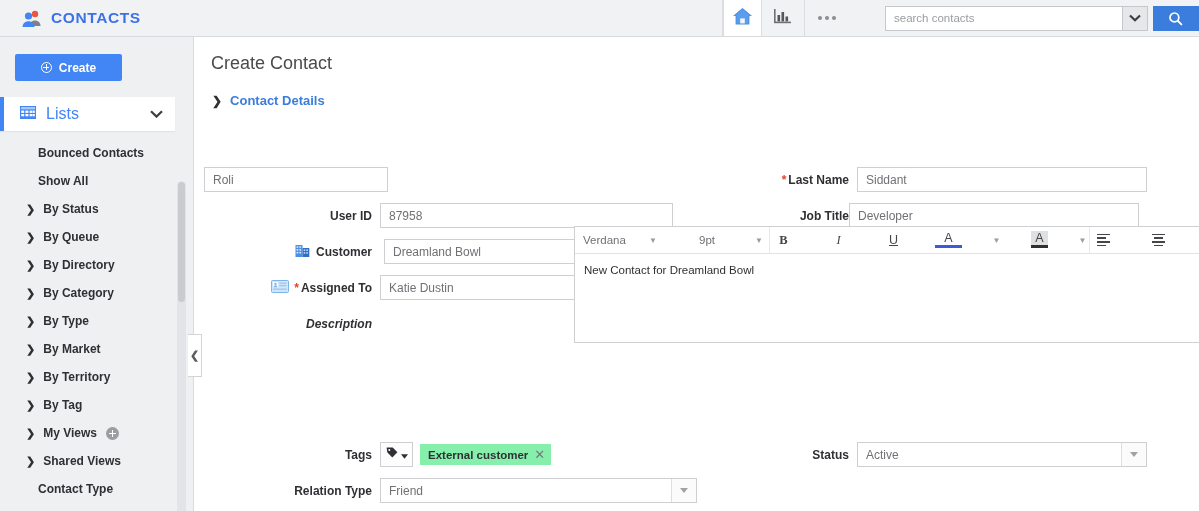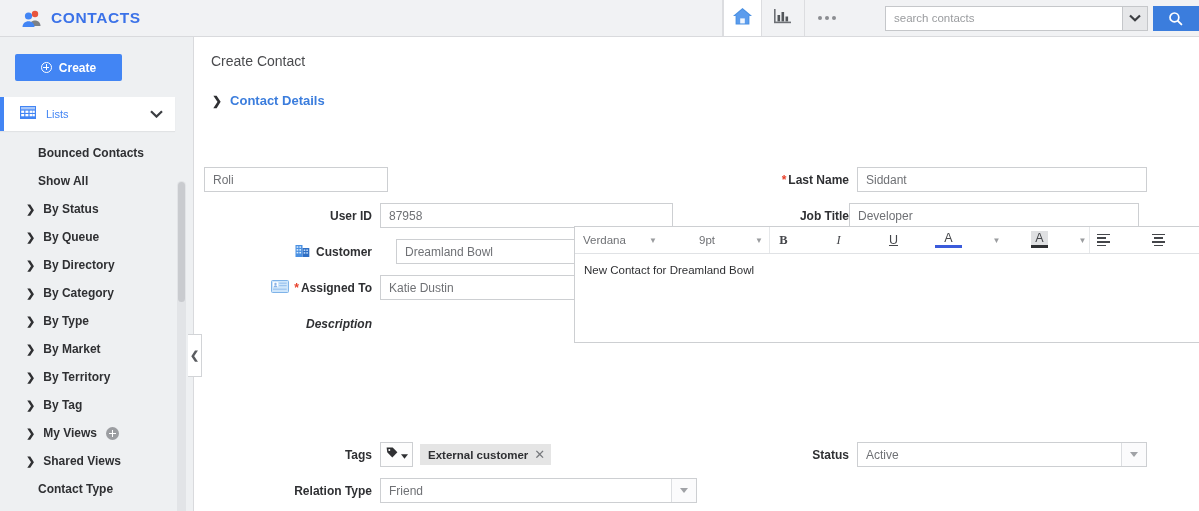--- a/index.html
+++ b/index.html
@@ -68,21 +68,21 @@
   }
   .circ-plus:before,.circ-plus:after{content:"";position:absolute;background:#fff;}
   .circ-plus:before{left:1.4px;top:3.7px;width:5.3px;height:1.6px;}
   .circ-plus:after{top:1.4px;left:3.7px;height:5.3px;width:1.6px;}
 
   .lists-row{
     margin-top:16px; height:34px; background:#fff; border-left:4px solid #4285f4;
     display:flex; align-items:center; width:175px;
     box-shadow:0 1px 1px rgba(0,0,0,.05);
   }
-  .lists-label{ color:#4285f4; font-size:11px; margin-left:10px; }
+  .lists-label{ color:#4285f4; font-size:16px; margin-left:10px; }
   .grid-ico{ margin-left:16px; }
   .lists-chev{ margin-left:auto; margin-right:12px; }
 
   .nav-list{ margin-top:8px; }
   .nav-item{
     height:28px; display:flex; align-items:center;
     font-size:12px; font-weight:bold; color:#2f3033; padding-left:26px;
   }
   .nav-item.plain{ padding-left:38px; }
   .nav-item .chev{ margin-right:8px; font-size:11px; color:#2f3033; font-weight:bold; }
@@ -110,21 +110,21 @@
     font-size:11px; color:#5a5c60; font-weight:bold; z-index:5;
   }
 
   
   .main{
     position:absolute; left:195px; top:37px; width:1004px; height:474px;
     background:#fff; overflow:hidden;
   }
   .page-title{
     position:absolute; left:16px; top:16px;
-    font-size:14px; color:#4a4b4e;
+    font-size:18px; color:#4a4b4e;
   }
   .section-head{
     position:absolute; left:17px; top:56px;
     display:flex; align-items:center; gap:8px;
     color:#3b7ddd; font-size:13px; font-weight:bold;
   }
   .sec-chev{ font-size:12px; color:#2f3033; font-weight:bold; }
 
   .form{ position:absolute; left:0; top:86px; width:1004px; }
   .row{ position:absolute; display:flex; align-items:center; }
@@ -148,21 +148,21 @@
     margin-left:auto; width:25px; height:100%; border-left:1px solid #dcdee1;
     display:flex; align-items:center; justify-content:center;
     background:#fbfbfc;
   }
   .btn-sq{
     width:33px; height:25px; border:1px solid #cdcfd2; border-left:none;
     background:#fdfdfd; display:flex; align-items:center; justify-content:center;
   }
 
   .chip{
-    height:20px; background:#e5e5e5; display:flex; align-items:center;
+    height:20px; background:#86efac; display:flex; align-items:center;
     padding:0 6px 0 8px; font-size:11.5px; font-weight:bold; color:#2f3033; gap:6px;
   }
   .chip .x{ color:#76787c; font-size:13px; font-weight:normal; }
   .round-plus{
     width:17px;height:17px;border-radius:50%;background:#9b9da1;position:relative;flex:none;
   }
   .round-plus:before,.round-plus:after{content:"";position:absolute;background:#fff;}
   .round-plus:before{left:4px;top:7.7px;width:9px;height:1.8px;}
   .round-plus:after{top:4px;left:7.6px;height:9px;width:1.8px;}
   .plus-btn-wrap{
@@ -421,21 +421,21 @@
             <g fill="#cfe6ff">
                 <rect x="8.7" y="6.5" width="1.6" height="1.4"></rect>
                 <rect x="11.3" y="6.5" width="1.6" height="1.4"></rect>
               <rect x="8.7" y="9.2" width="1.6" height="1.4"></rect>
                 <rect x="11.3" y="9.2" width="1.6" height="1.4"></rect>
               </g>
           </svg>
         </span>
         <span class="lbl">Customer</span>
       </div>
-      <div class="inp" style="width:227px;margin-left:24px;">Dreamland Bowl</div>
+      <div class="inp" style="width:227px;margin-left:12px;">Dreamland Bowl</div>
       <div class="btn-sq">
         <svg width="13" height="13" viewBox="0 0 15 15">
           <circle cx="6.4" cy="6.4" r="4.4" stroke="#44464a" stroke-width="1.7" fill="none"></circle>
           <path d="M9.8 9.8 13.6 13.6" stroke="#44464a" stroke-width="1.9" stroke-linecap="round"></path>
         </svg>
       </div>
       <div class="btn-sq">
         <svg width="13" height="13" viewBox="0 0 13 13">
           <rect x="0" y="5" width="13" height="2.6" fill="#2f3033"></rect>
           <rect x="5.2" y="0" width="2.6" height="13" fill="#2f3033"></rect>

